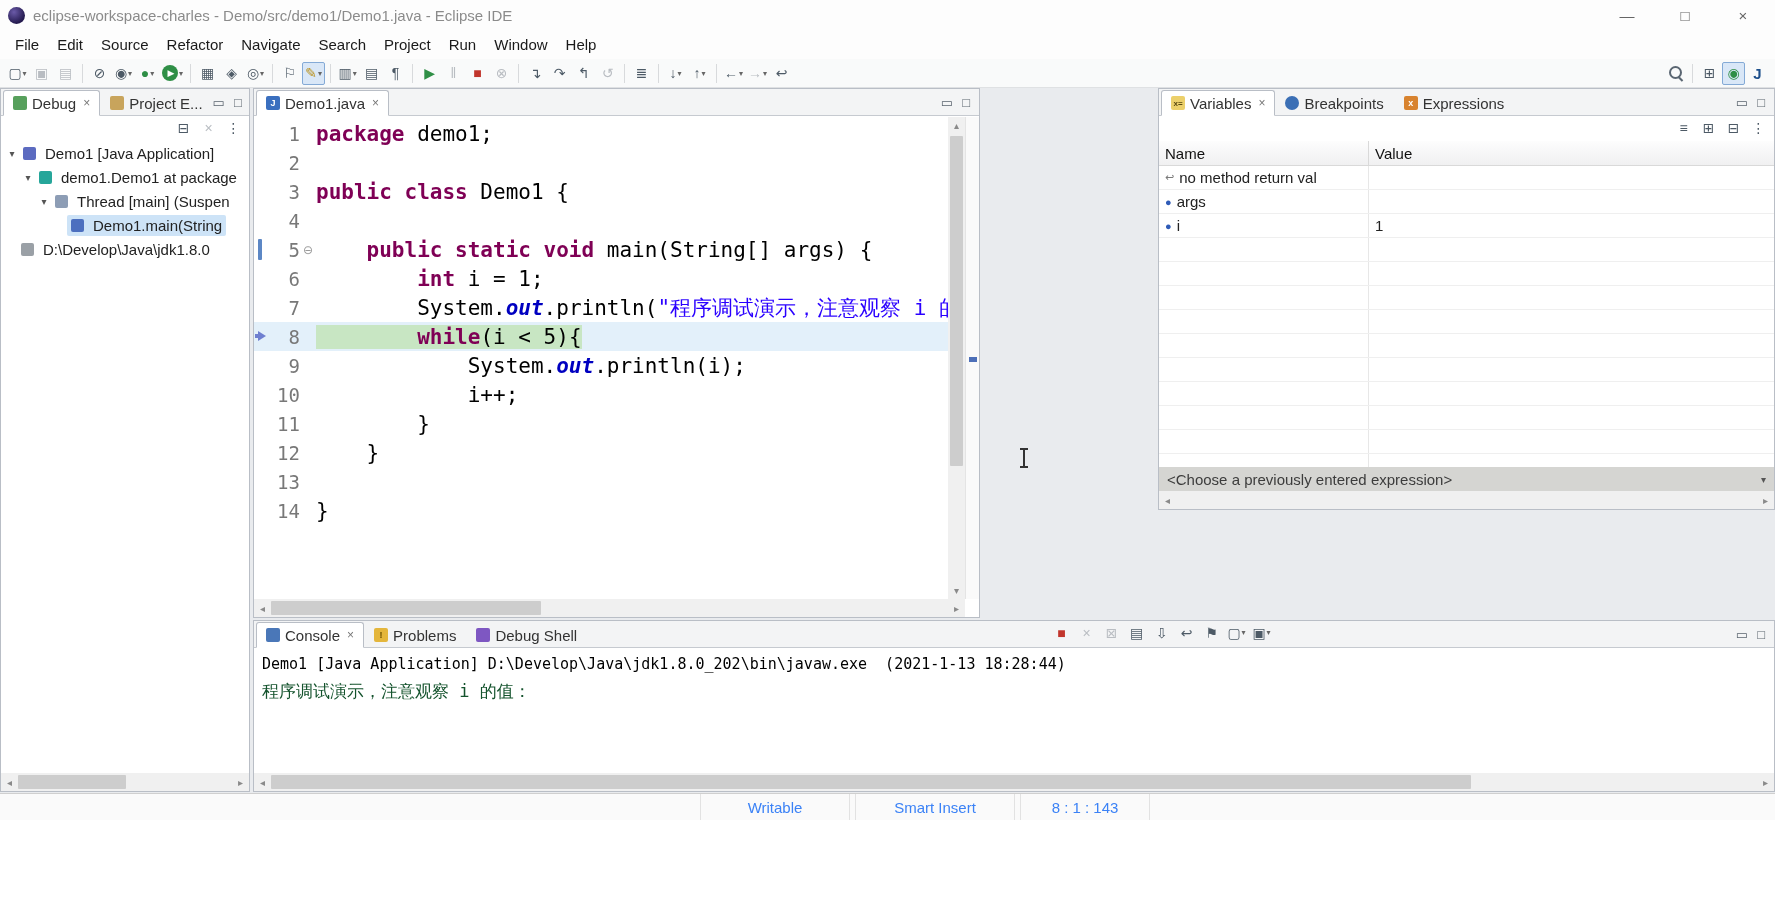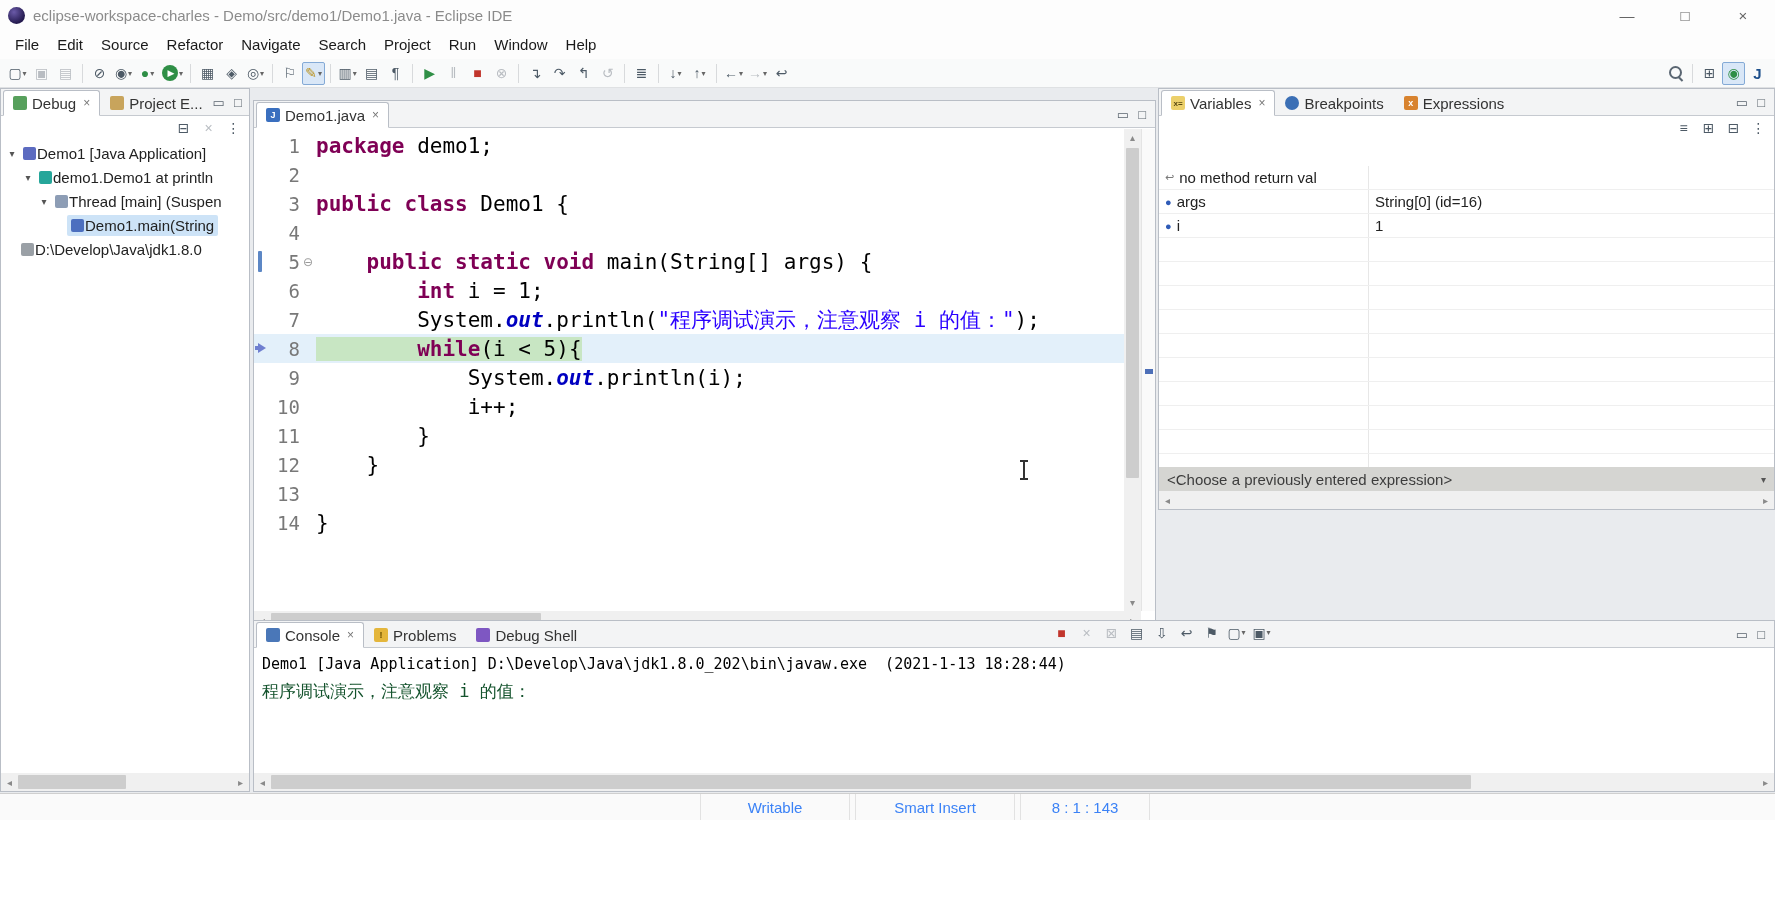--- a/index.html
+++ b/index.html
@@ -58,31 +58,31 @@
   .ic-expressions{background:#d8832f}.ic-expressions::after{content:"x"}
   .ic-console{background:#4a77b8}
   .ic-problems{background:#e4b63c}.ic-problems::after{content:"!";color:#6b4f00}
   .ic-debug-shell{background:#7e57c2}
 
   
   #debug-panel{left:0;top:88px;width:250px;height:704px}
   .dtree{position:absolute;top:52px;left:0;right:0;bottom:18px;overflow:hidden}
   .trow{height:24px;display:flex;align-items:center;white-space:nowrap;overflow:hidden}
   .exp{width:14px;font-size:10px;color:#555;text-align:center;flex:0 0 auto}
-  .tlabelwrap{display:flex;align-items:center;gap:1px;padding:2px 4px;border-radius:2px;overflow:hidden}
+  .tlabelwrap{display:flex;align-items:center;gap:9px;padding:2px 4px;border-radius:2px;overflow:hidden}
   .tlabelwrap.sel{background:#cde3f7}
   .ticon{width:13px;height:13px;border-radius:2px;flex:0 0 auto}
   .ti-java-application{background:#5c6bc0}
   .ti-debug-target{background:#26a69a}
   .ti-thread{background:#8d9db5}
   .ti-stack-frame{background:#4c6fbf}
   .ti-process{background:#9aa0a6}
 
   
-  #editor-panel{left:253px;top:100px;width:903px;height:530px}
+  #editor-panel{left:253px;top:88px;width:727px;height:530px}
   .code-area{position:absolute;top:28px;left:0;right:31px;bottom:18px;overflow:hidden;background:#fff;padding-top:2px}
   .crow{display:flex;height:29px;align-items:center}
   .crow.cur{background:#e3f0fa}
   .annot{width:14px;position:relative;height:100%;flex:0 0 auto}
   .range-mark{position:absolute;left:4px;top:4px;width:4px;height:21px;background:#5c87c5;border-radius:1px}
   .ip-mark{position:absolute;left:4px;top:9px;width:0;height:0;border-left:8px solid #6f7fd0;border-top:5px solid transparent;border-bottom:5px solid transparent}
   .ip-tail{position:absolute;left:1px;top:12px;width:4px;height:4px;background:#6f7fd0}
   .lnum{width:32px;text-align:right;color:#787878;font-family:"DejaVu Sans Mono","Liberation Mono",monospace;font-size:19px;flex:0 0 auto}
   .fold{width:16px;text-align:center;color:#9a9a9a;font-size:12px;flex:0 0 auto}
   .lcode{font-family:"DejaVu Sans Mono","Liberation Mono",monospace;font-size:21px;white-space:pre;flex:1 1 auto;height:100%;display:flex;align-items:center}
@@ -326,21 +326,21 @@
         <span class="exp">▾</span>
         <span class="tlabelwrap">
           <span class="ticon ti-java-application"></span>
           <span>Demo1 [Java Application]</span>
         </span>
       </div>
       <div class="trow" style="padding-left: 20px;">
         <span class="exp">▾</span>
         <span class="tlabelwrap">
           <span class="ticon ti-debug-target"></span>
-          <span>demo1.Demo1 at println</span>
+          <span>demo1.Demo1 at package</span>
         </span>
       </div>
       <div class="trow" style="padding-left: 36px;">
         <span class="exp">▾</span>
         <span class="tlabelwrap">
           <span class="ticon ti-thread"></span>
           <span>Thread [main] (Suspen</span>
         </span>
       </div>
       <div class="trow" style="padding-left: 52px;">
@@ -514,34 +514,37 @@
       <span class="tbb">
         <span class="glyph">⊞</span>
       </span>
       <span class="tbb">
         <span class="glyph">⊟</span>
       </span>
       <span class="tbb">
         <span class="glyph">⋮</span>
       </span>
     </div>
+  <div class="vtable-head">
+    <span class="vth name">Name</span>
+    <span class="vth">Value</span>
+  </div>
   <div class="vrows" id="vars-rows">
       <div class="vrow">
         <span class="vcell-name">
           <span class="vicon vi-no-return-value">↩</span>
           <span>no method return val</span>
         </span>
         <span class="vcell-value"></span>
       </div>
       <div class="vrow">
         <span class="vcell-name">
           <span class="vicon vi-local-variable">●</span>
           <span>args</span>
         </span>
-        <span class="vcell-value">String[0] (id=16)</span>
       </div>
       <div class="vrow">
         <span class="vcell-name">
           <span class="vicon vi-local-variable">●</span>
           <span>i</span>
         </span>
         <span class="vcell-value">1</span>
       </div>
       <div class="vrow">
         <span class="vcell-name"></span>

